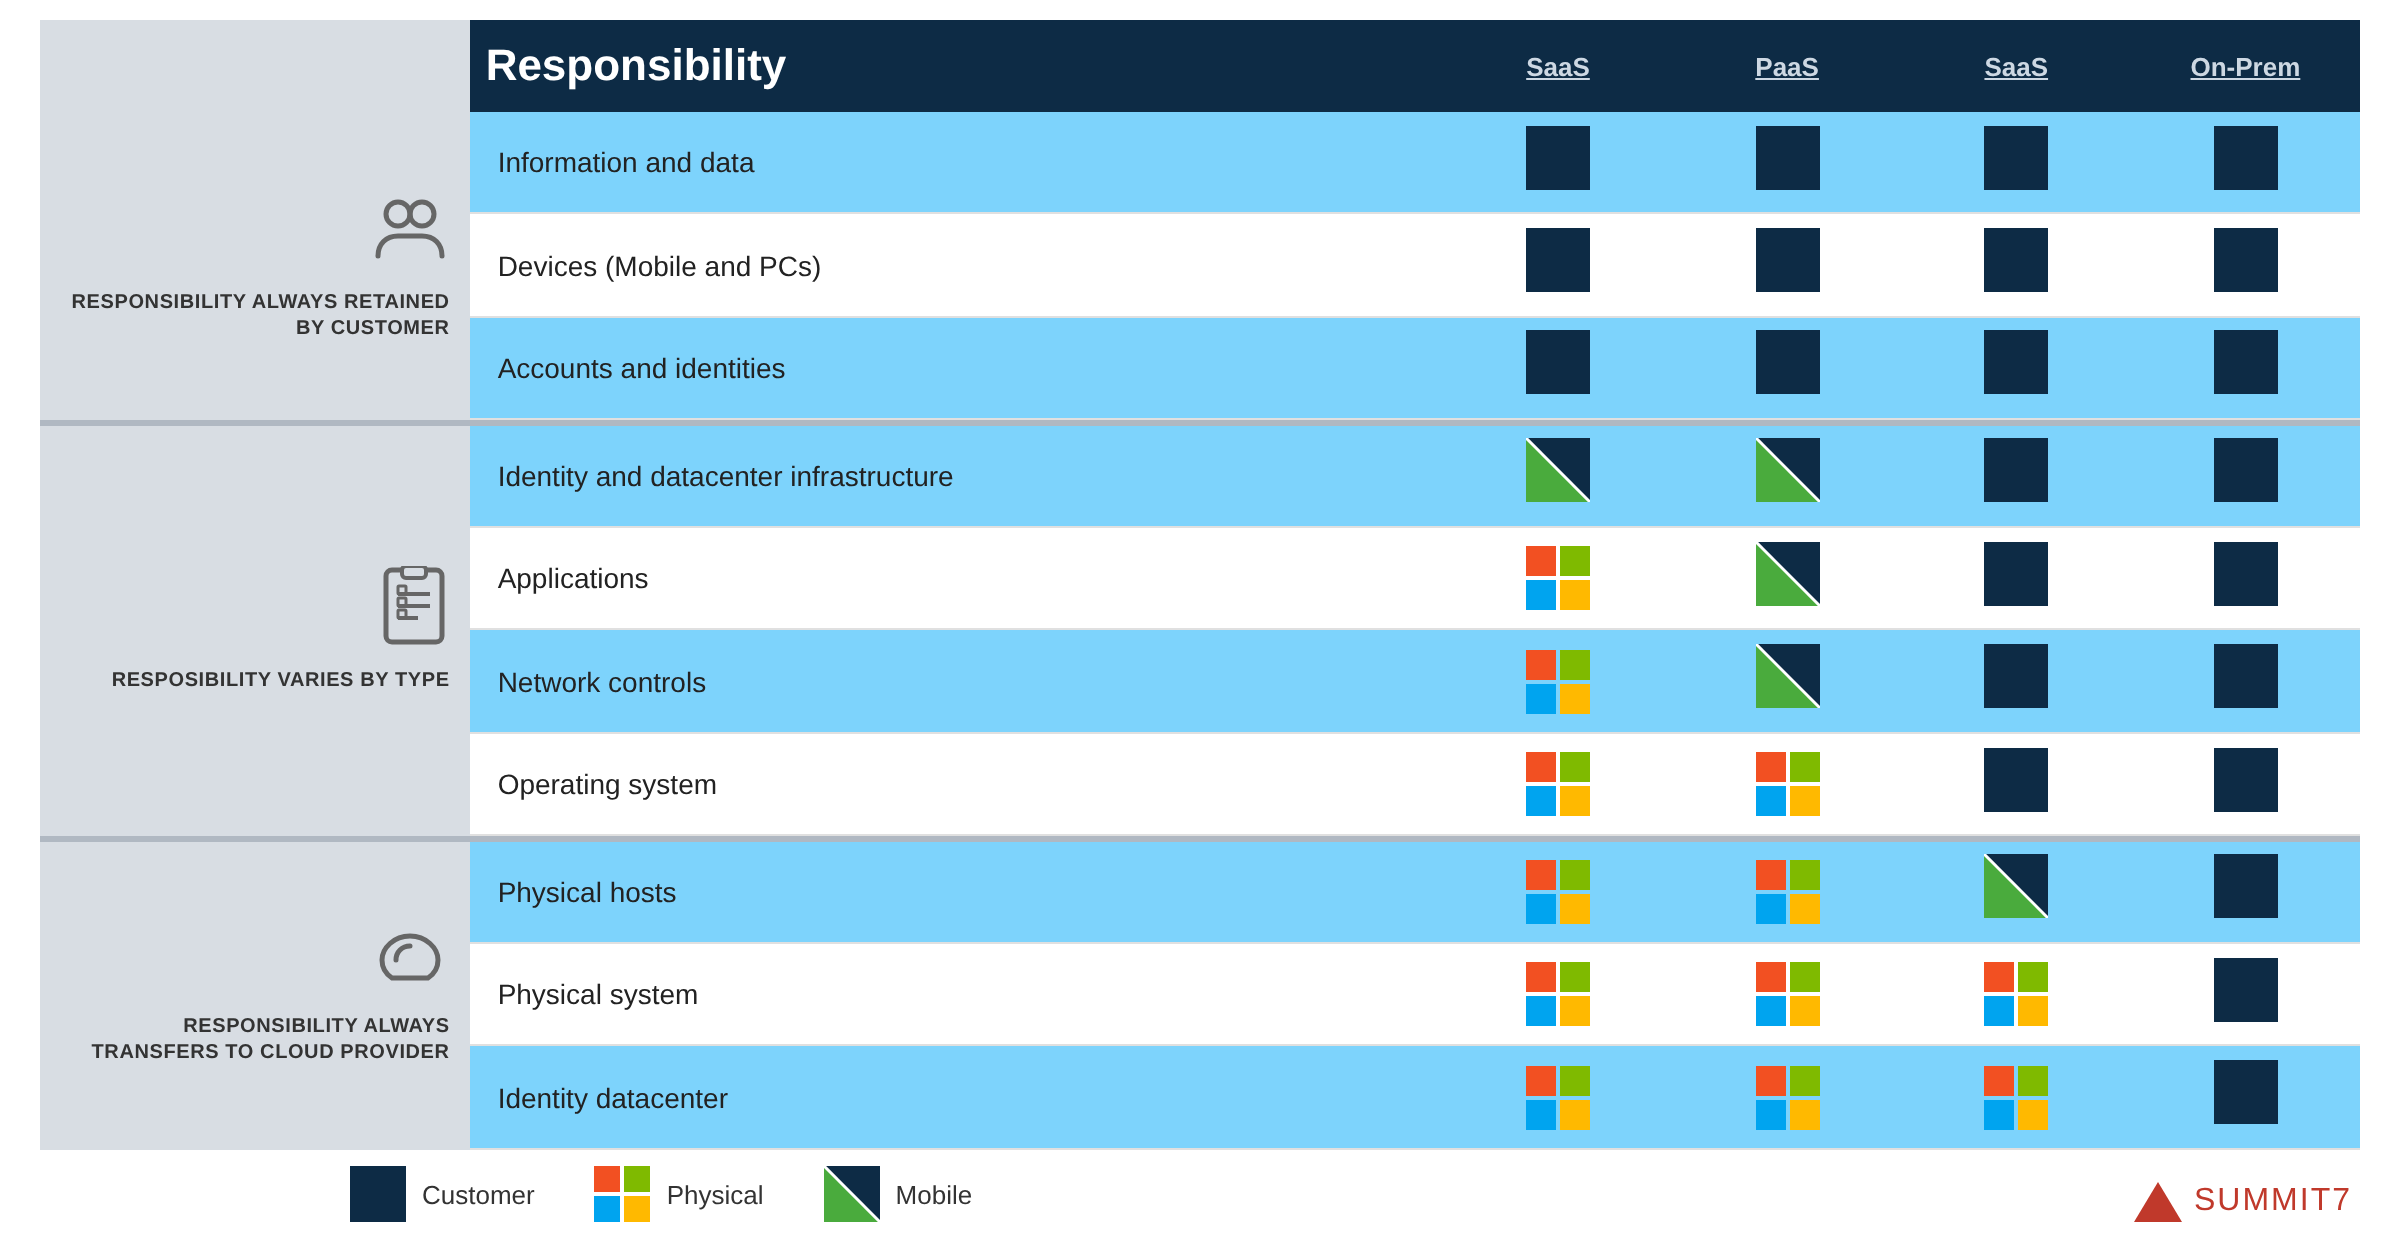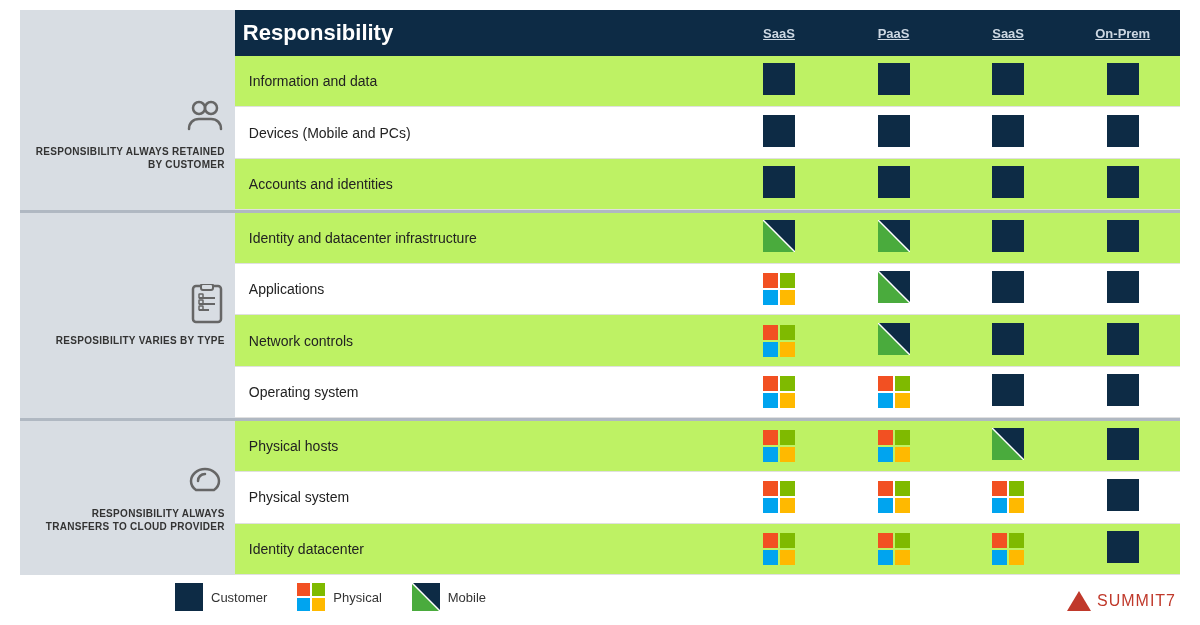--- a/index.html
+++ b/index.html
@@ -69,21 +69,21 @@
     }
     
     .item-cell {
       font-size: 14px;
       color: #222;
       padding: 6px 14px;
       vertical-align: middle;
       border-bottom: 1px solid #e0e0e0;
     }
     .even-row .item-cell, .even-row .icon-cell {
-      background: #bef264;
+      background: #7dd3fc;
     }
     .odd-row .item-cell, .odd-row .icon-cell {
       background: #fff;
     }
     
     .icon-cell {
       text-align: center;
       vertical-align: middle;
       padding: 6px 4px;
       border-bottom: 1px solid #e0e0e0;

